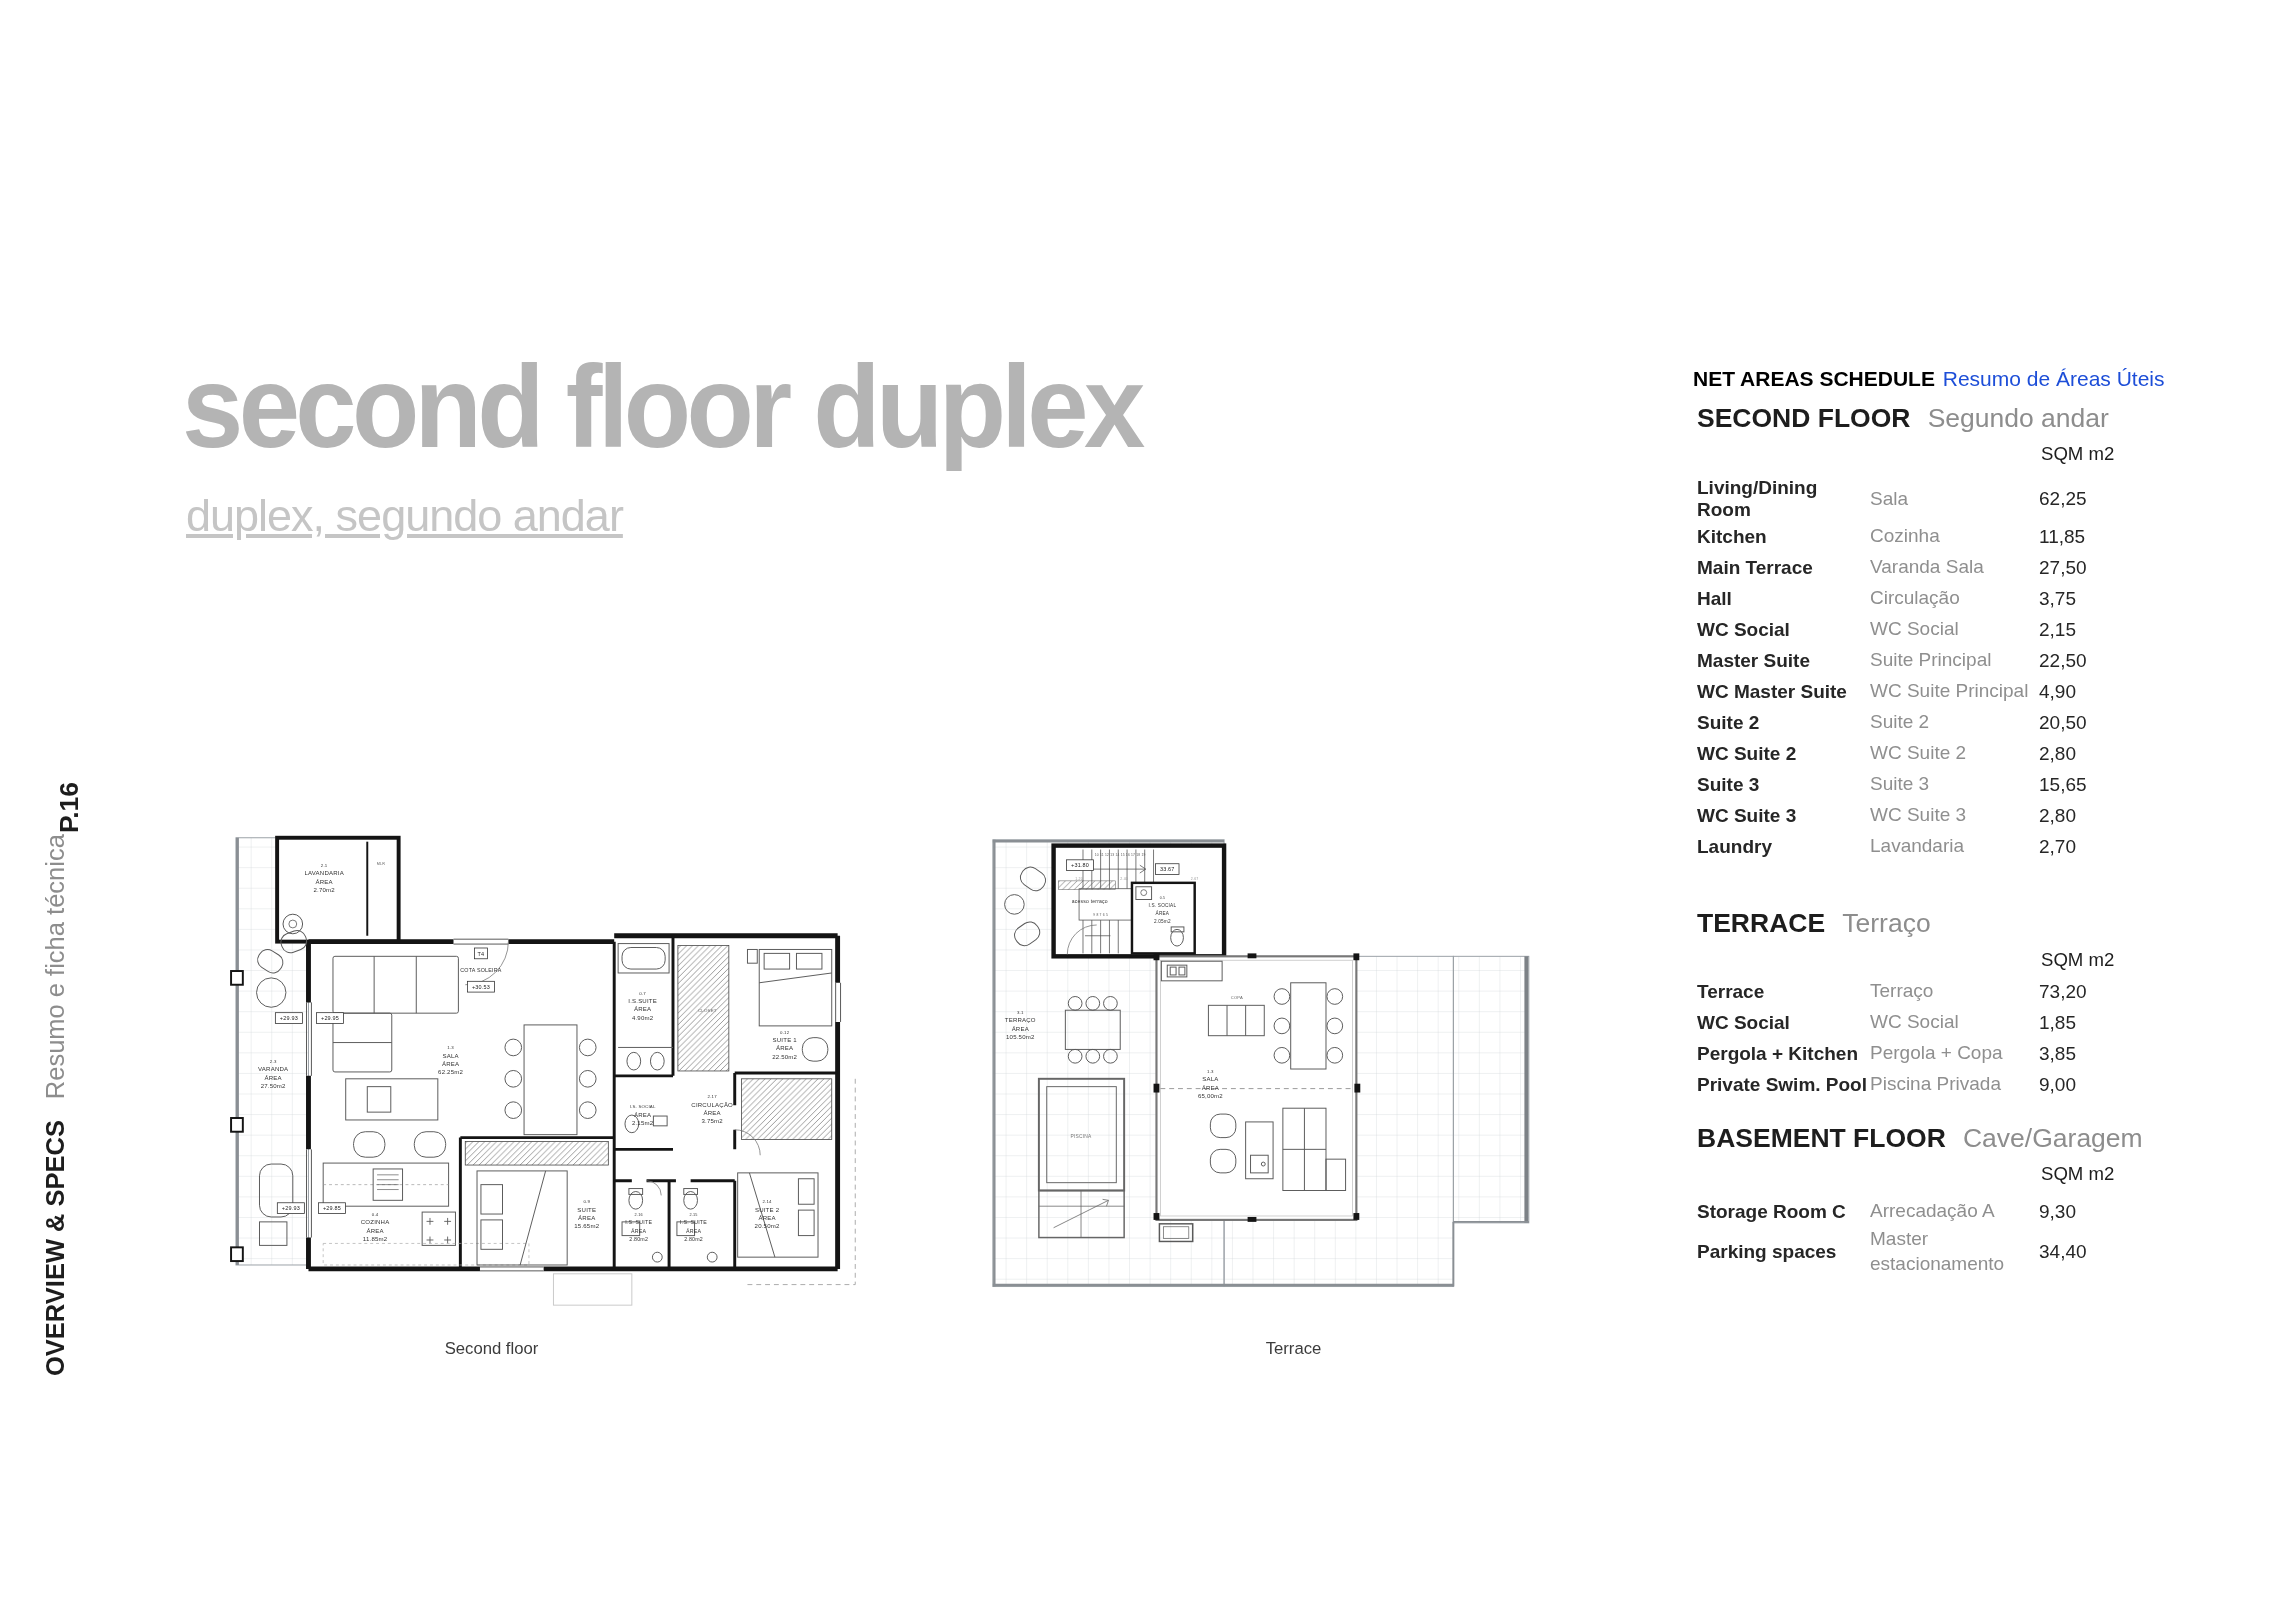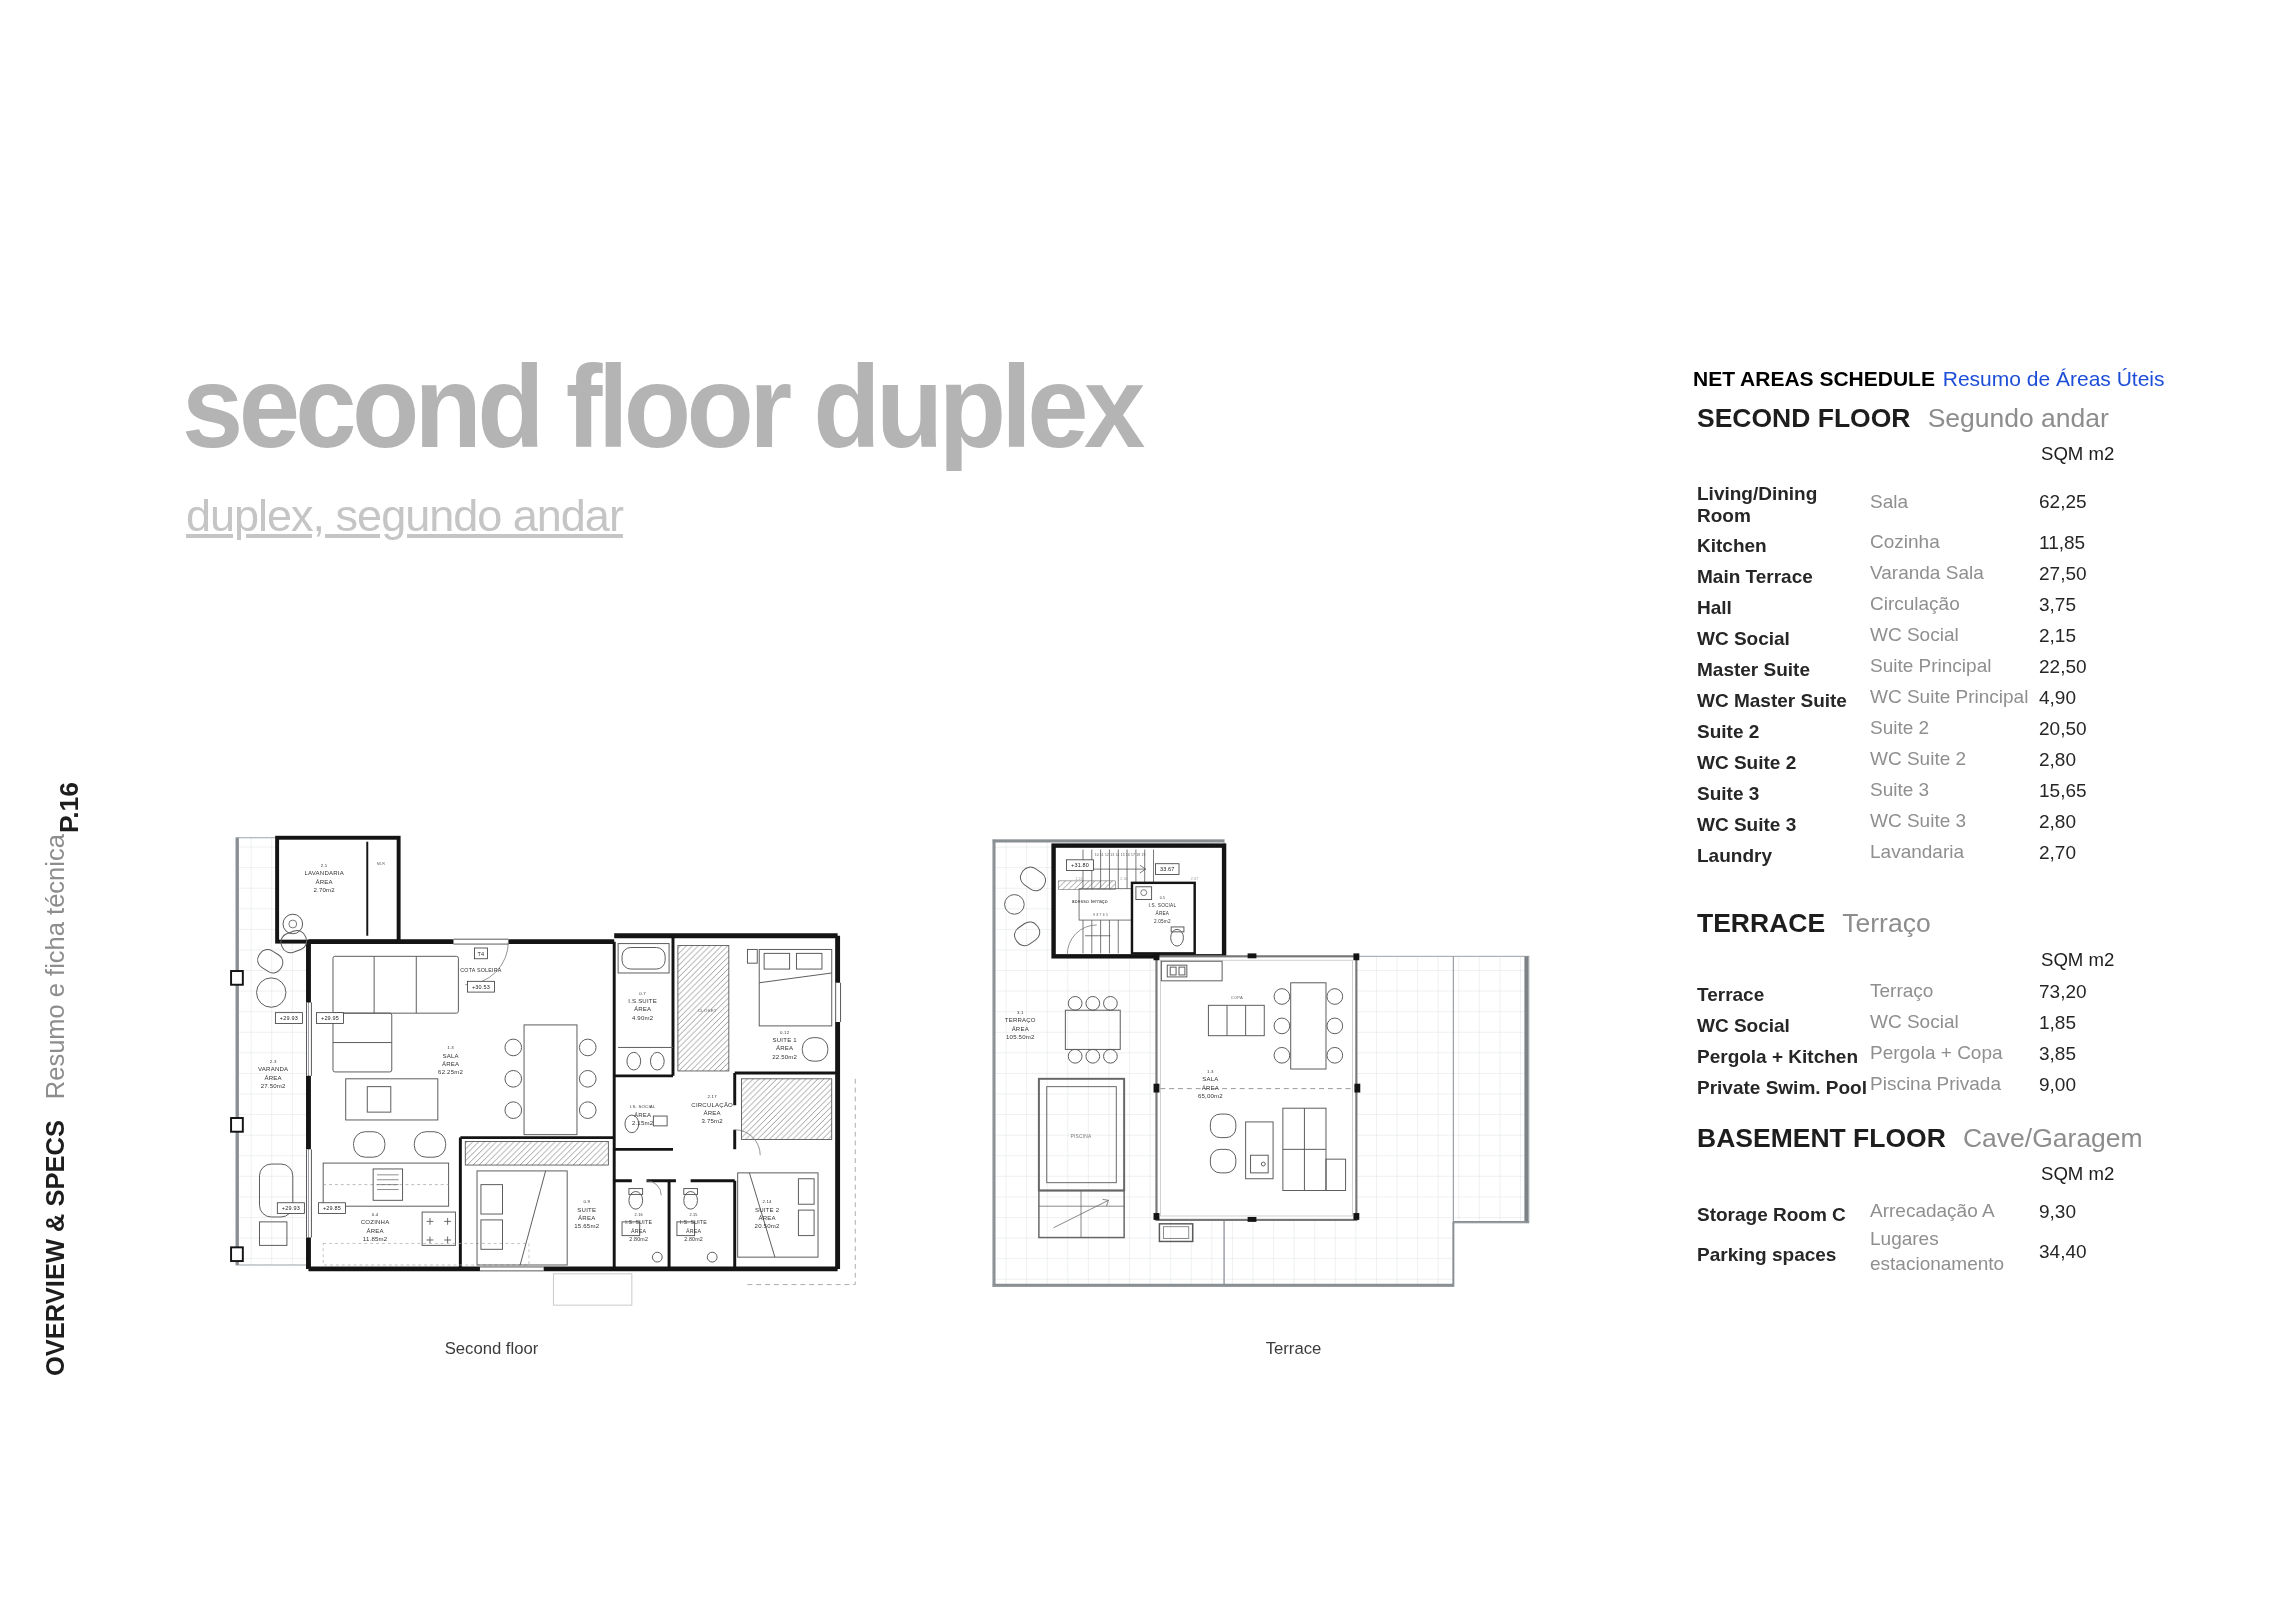--- a/index.html
+++ b/index.html
@@ -26,21 +26,21 @@
   .h-sub{color:#1d4ed8;margin-left:2px;}
   .sec-title{position:absolute;left:1697px;font-size:26.5px;white-space:nowrap;}
   .t-strong{font-weight:700;color:#1d1d1d;}
   .t-sub{color:#8d8d8d;margin-left:9.8px;}
   .st0{top:403px}.st1{top:908px}.st2{top:1123px}
   .unit{position:absolute;left:2041px;font-weight:400;font-size:18.6px;color:#1d1d1d;}
   .u0{top:443px}.u1{top:949px}.u2{top:1163px}
   .rows{position:absolute;left:1697px;width:427px;}
   .r0{top:477px}.r1{top:976px}.r2{top:1196px}
   .srow{display:grid;grid-template-columns:173px 169px 80px;min-height:31px;align-items:center;}
-  .srow .en{font-weight:700;color:#262626;font-size:19px;margin-top:6px;}
+  .srow .en{font-weight:700;color:#262626;font-size:19px;}
   .srow .pt{color:#8f8f8f;font-size:19px;line-height:1.3;}
   .srow .val{color:#262626;font-size:19px;}
 
   
   .plan{position:absolute;}
   .p0{left:230px;top:826px;width:642px;height:487px;}
   .p1{left:985px;top:826px;width:632px;height:487px;}
   .plan text{font-family:"Liberation Sans",sans-serif;letter-spacing:.2px;}
   .caption{position:absolute;top:1339px;width:127px;text-align:center;font-size:16.7px;color:#3c3c3c;}
   .c0{left:428px}.c1{left:1230px}
@@ -166,21 +166,21 @@
   </div>
   <div class="unit u2">SQM m2</div>
   <div class="rows r2">
       <div class="srow">
         <span class="en">Storage Room C</span>
         <span class="pt">Arrecadação A</span>
         <span class="val">9,30</span>
       </div>
       <div class="srow">
         <span class="en">Parking spaces</span>
-        <span class="pt">Lugares estacionamento</span>
+        <span class="pt">Master estacionamento</span>
         <span class="val">34,40</span>
       </div>
     </div>
 
   <svg class="plan p0" viewBox="0 0 655 497">
     <defs>
       <pattern id="gridA" width="21" height="21" patternUnits="userSpaceOnUse">
         <path d="M21,0 H0 V21" fill="none" stroke="#cdd2d7" stroke-width="0.7"></path>
       </pattern>
       <pattern id="hatchA" width="6" height="6" patternUnits="userSpaceOnUse">

